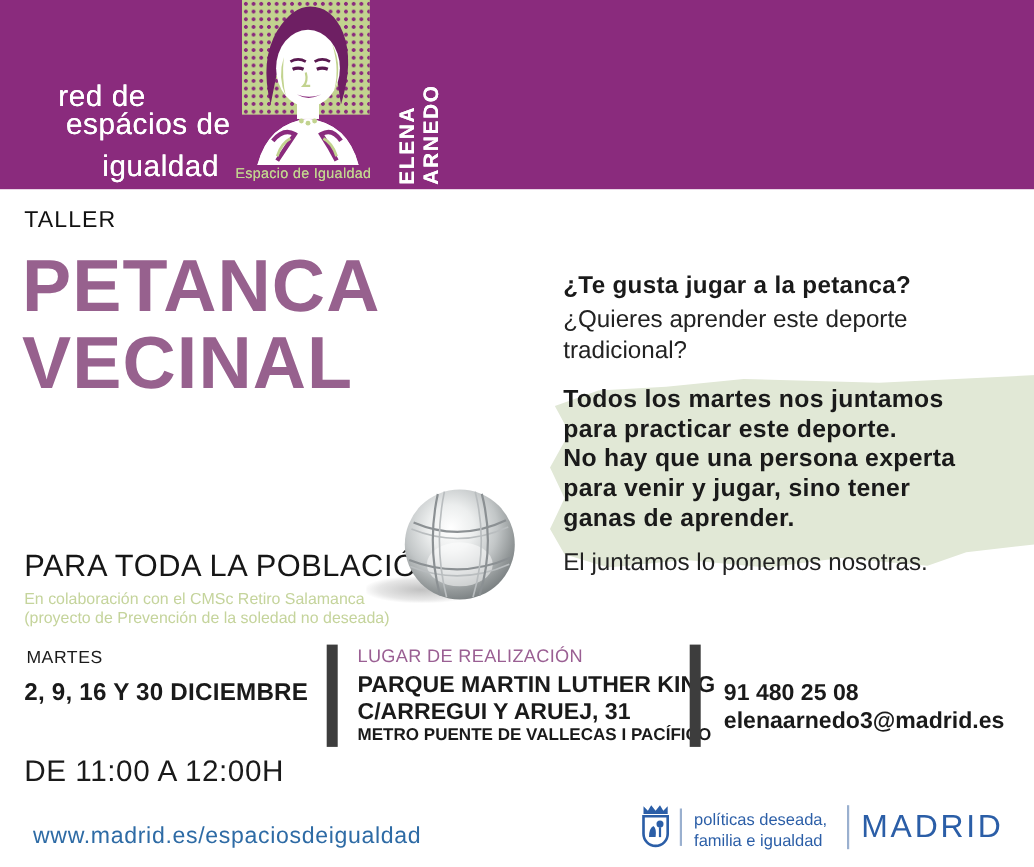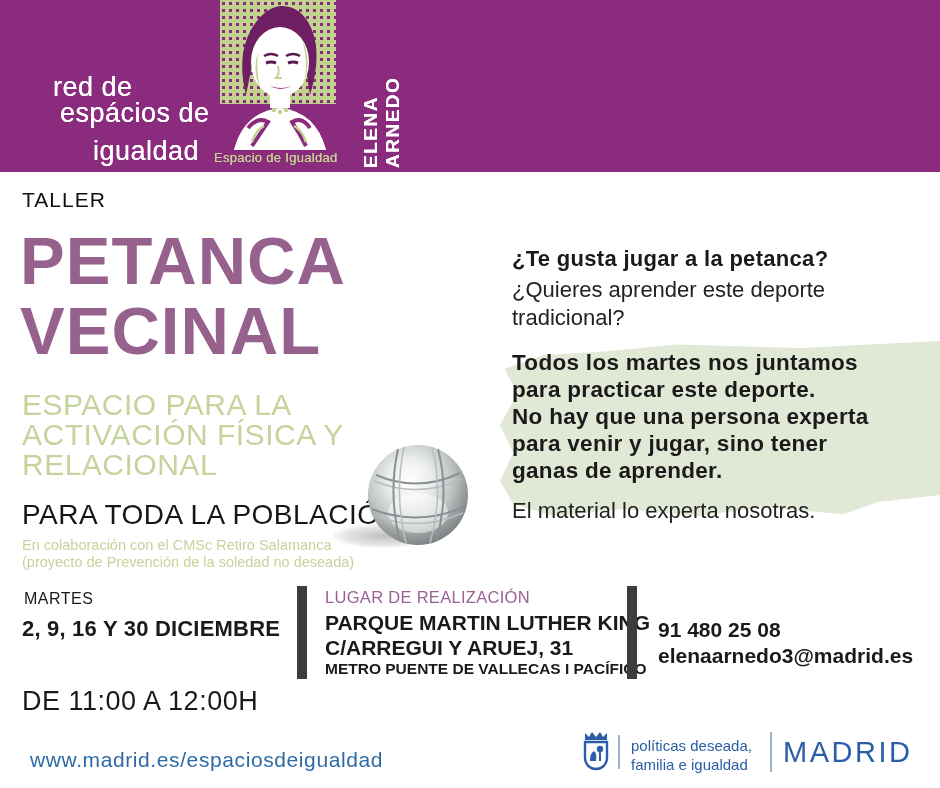--- a/index.html
+++ b/index.html
@@ -163,23 +163,20 @@
         </svg>
         <div class="portrait-caption">Espacio de Igualdad</div>
       </div>
       <div class="vertical-name">ELENA ARNEDO</div>
     </div>
   </div>
 
   <div class="kicker">TALLER</div>
   <div class="title pre">PETANCA
 VECINAL</div>
-  <div class="subtitle pre">ESPACIO PARA LA
-ACTIVACIÓN FÍSICA Y
-RELACIONAL</div>
   <div class="audience">PARA TODA LA POBLACIÓN</div>
   <div class="collab pre">En colaboración con el CMSc Retiro Salamanca
 (proyecto de Prevención de la soledad no deseada)</div>
 
   <div class="ball-shadow"></div>
   <svg class="ball" width="112" height="105" viewBox="0 0 112 105">
     <defs>
       <radialGradient id="ballg" cx="42%" cy="35%" r="70%">
         <stop offset="0%" stop-color="#ffffff"></stop>
         <stop offset="30%" stop-color="#eceeee"></stop>
@@ -202,21 +199,21 @@
 
   <div class="green-patch"></div>
   <div class="question-bold">¿Te gusta jugar a la petanca?</div>
   <div class="question-rest pre">¿Quieres aprender este deporte
 tradicional?</div>
   <div class="pitch pre">Todos los martes nos juntamos
 para practicar este deporte.
 No hay que una persona experta
 para venir y jugar, sino tener
 ganas de aprender.</div>
-  <div class="material">El material lo experta nosotras.</div>
+  <div class="material">El juntamos lo ponemos nosotras.</div>
 
   <div class="sched-day">MARTES</div>
   <div class="sched-dates">2, 9, 16 Y 30 DICIEMBRE</div>
   <div class="sched-time">DE 11:00 A 12:00H</div>
 
   <div class="vdiv vdiv1"></div>
 
   <div class="info-heading loc-heading">LUGAR DE REALIZACIÓN</div>
   <div class="loc-venue">PARQUE MARTIN LUTHER KING</div>
   <div class="loc-addr">C/ARREGUI Y ARUEJ, 31</div>

